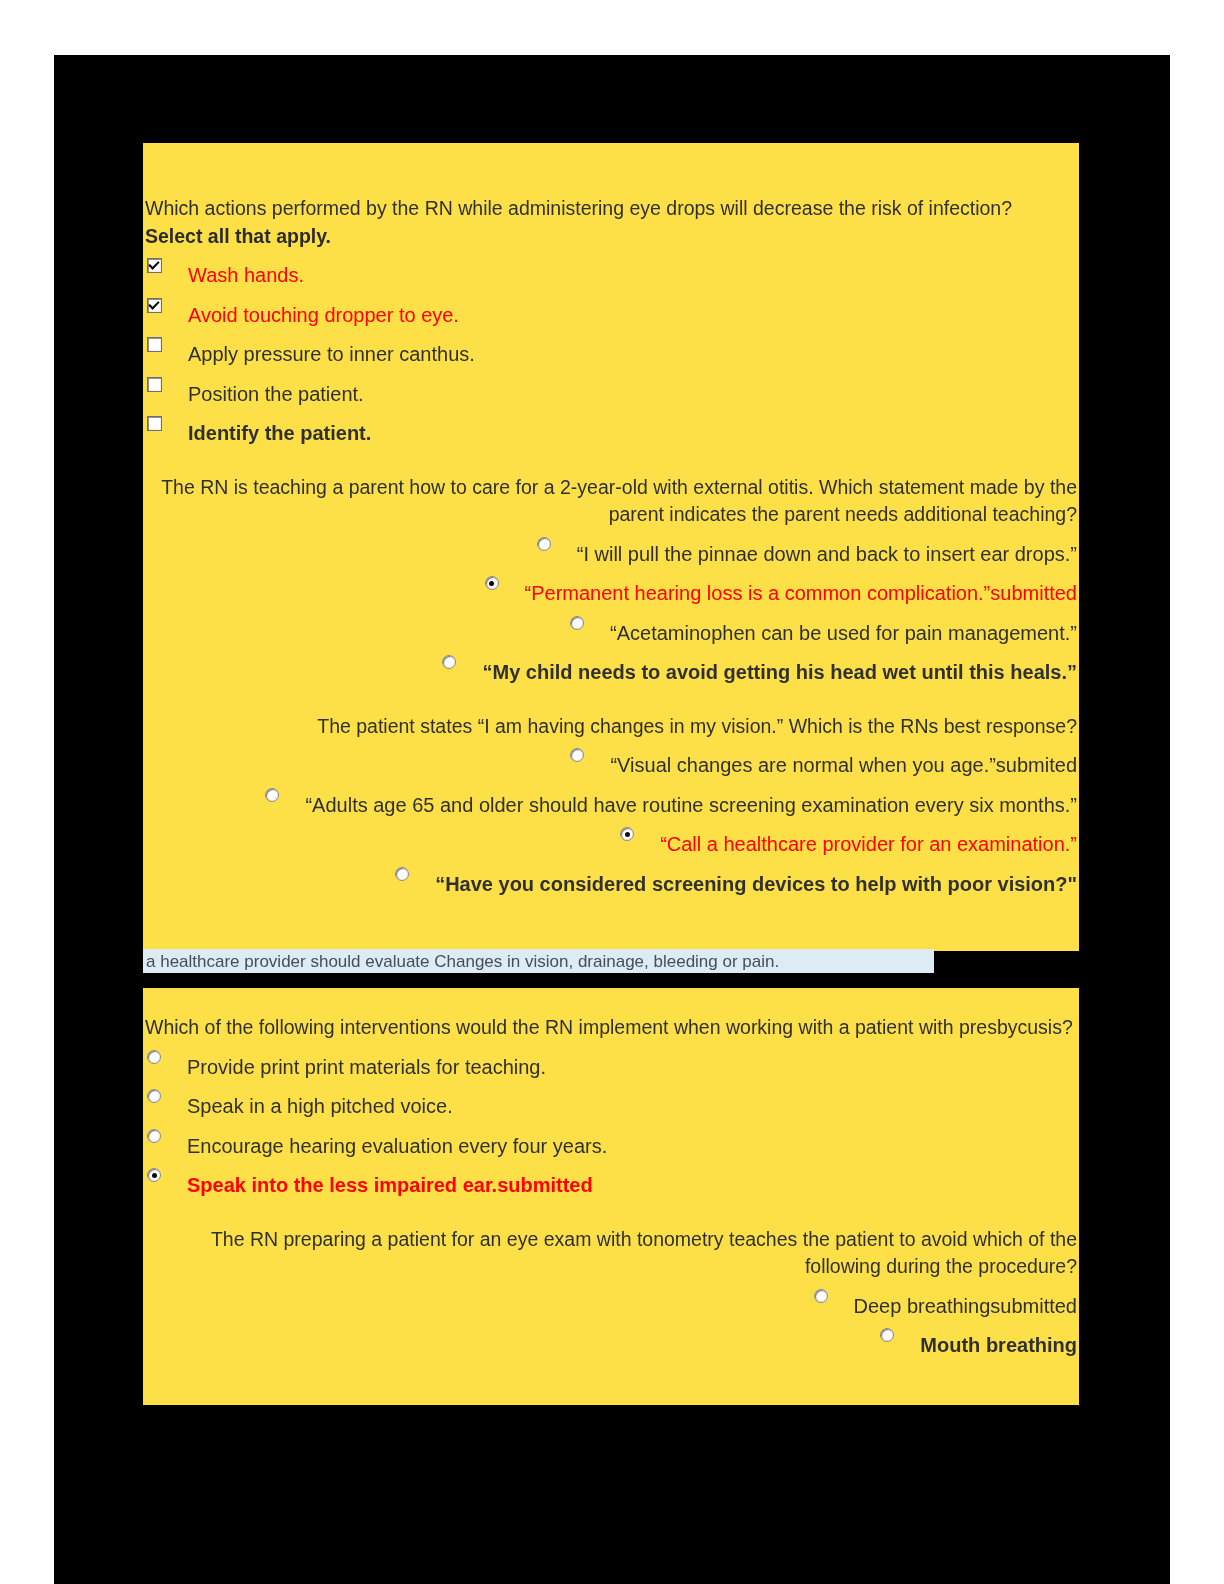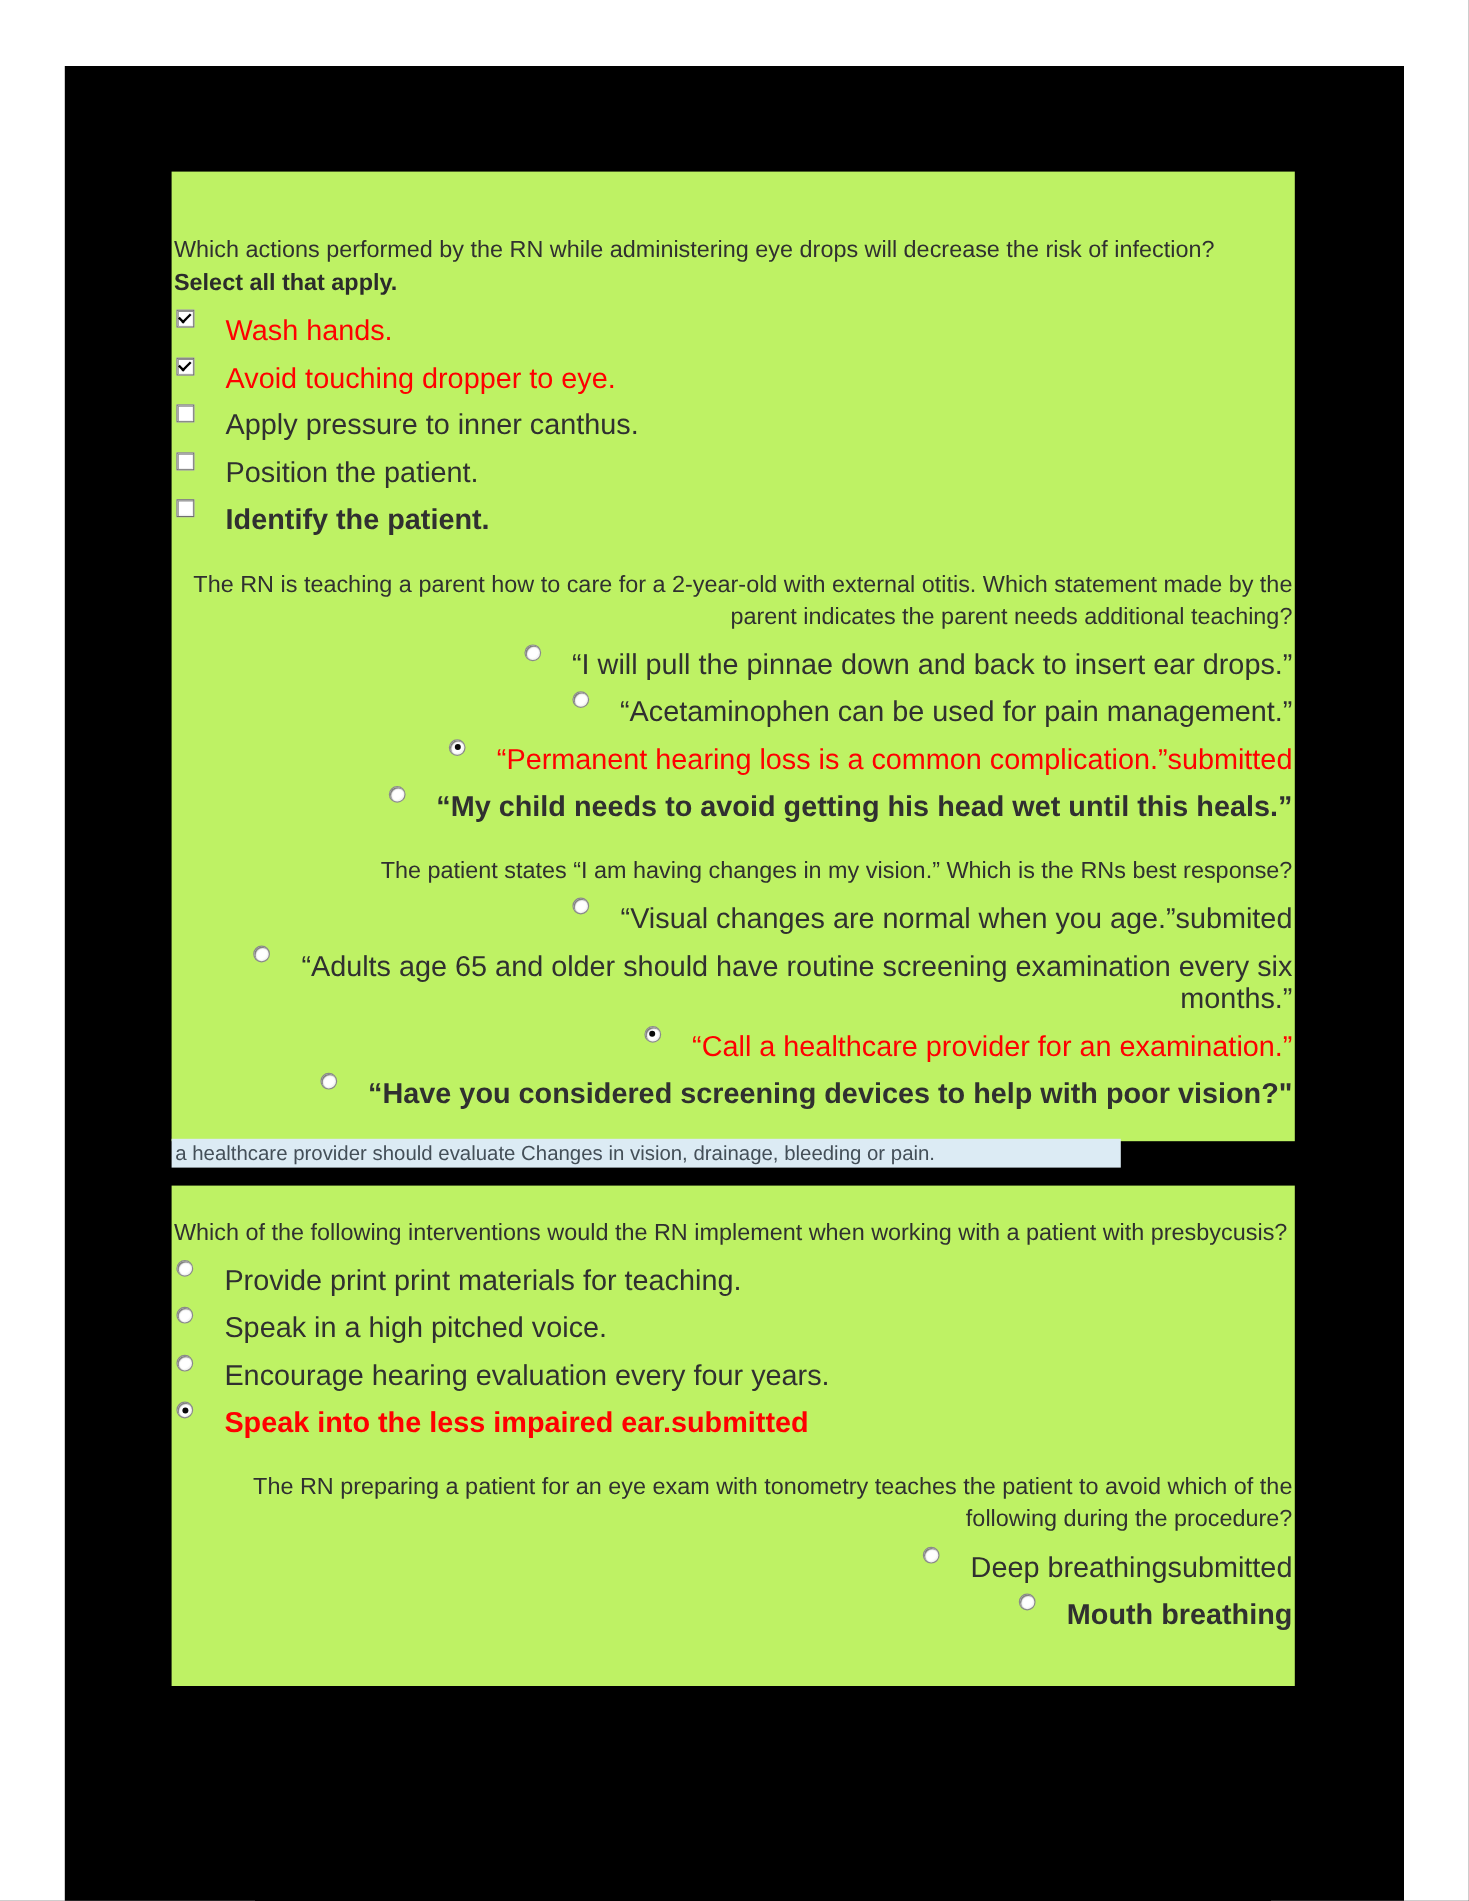--- a/index.html
+++ b/index.html
@@ -11,39 +11,39 @@
     overflow:hidden;
   }
   .black-panel {
     position:absolute; left:54px; top:55px;
     width:1116px; height:1529px;
     background:#000000;
   }
   .card {
     position:absolute; left:89px;
     width:936px;
-    background:#bef264;
+    background:#fde047;
     box-sizing:border-box;
     overflow:hidden;
   }
   .card-1 { top:88px;  height:808px; padding:52px 2px 0 2px; }
   .card-2 { top:933px; height:417px; padding:26px 2px 0 2px; }
 
   .qblock + .qblock { margin-top:26px;text-align:right; }
 
   .question {
     margin:0 0 12px 0;
     font-size:19.5px; line-height:27.5px;
     color:#303030;
   }
   .question b { font-weight:bold; color:#2b2b2b; }
 
   .option {
     margin:0 0 12px 0;
-    font-size:24px; line-height:27.5px;
+    font-size:20px; line-height:27.5px;
     color:#303030;
   }
   .option:last-child { margin-bottom:0;font-weight:bold; }
 
   .opt-label.red { color:#ff0000; }
   .opt-label.dark { color:#303030; }
 
   .icon {
     display:inline-block;
     vertical-align:top;
@@ -104,22 +104,22 @@
       <p class="option"><span class="icon cb checked"></span><span class="opt-label red">Avoid touching dropper to eye.</span></p>
       <p class="option"><span class="icon cb unchecked"></span><span class="opt-label dark">Apply pressure to inner canthus.</span></p>
       <p class="option"><span class="icon cb unchecked"></span><span class="opt-label dark">Position the patient.</span></p>
       <p class="option"><span class="icon cb unchecked"></span><span class="opt-label dark">Identify the patient.</span></p>
     </div>
 
     <div class="qblock">
       <p class="question">The RN is teaching a parent how to care for a 2-year-old with external otitis. Which statement made by the parent indicates the parent needs additional teaching?</p>
 
       <p class="option"><span class="icon rd unselected"></span><span class="opt-label dark">“I will pull the pinnae down and back to insert ear drops.”</span></p>
+      <p class="option"><span class="icon rd selected"></span><span class="opt-label red">“Permanent hearing loss is a common complication.”submitted</span></p>
       <p class="option"><span class="icon rd unselected"></span><span class="opt-label dark">“Acetaminophen can be used for pain management.”</span></p>
-      <p class="option"><span class="icon rd selected"></span><span class="opt-label red">“Permanent hearing loss is a common complication.”submitted</span></p>
       <p class="option"><span class="icon rd unselected"></span><span class="opt-label dark">“My child needs to avoid getting his head wet until this heals.”</span></p>
     </div>
 
     <div class="qblock">
       <p class="question">The patient states “I am having changes in my vision.” Which is the RNs best response?</p>
 
       <p class="option"><span class="icon rd unselected"></span><span class="opt-label dark">“Visual changes are normal when you age.”submited</span></p>
       <p class="option"><span class="icon rd unselected"></span><span class="opt-label dark">“Adults age 65 and older should have routine screening examination every six months.”</span></p>
       <p class="option"><span class="icon rd selected"></span><span class="opt-label red">“Call a healthcare provider for an examination.”</span></p>
       <p class="option"><span class="icon rd unselected"></span><span class="opt-label dark">“Have you considered screening devices to help with poor vision?"</span></p>

